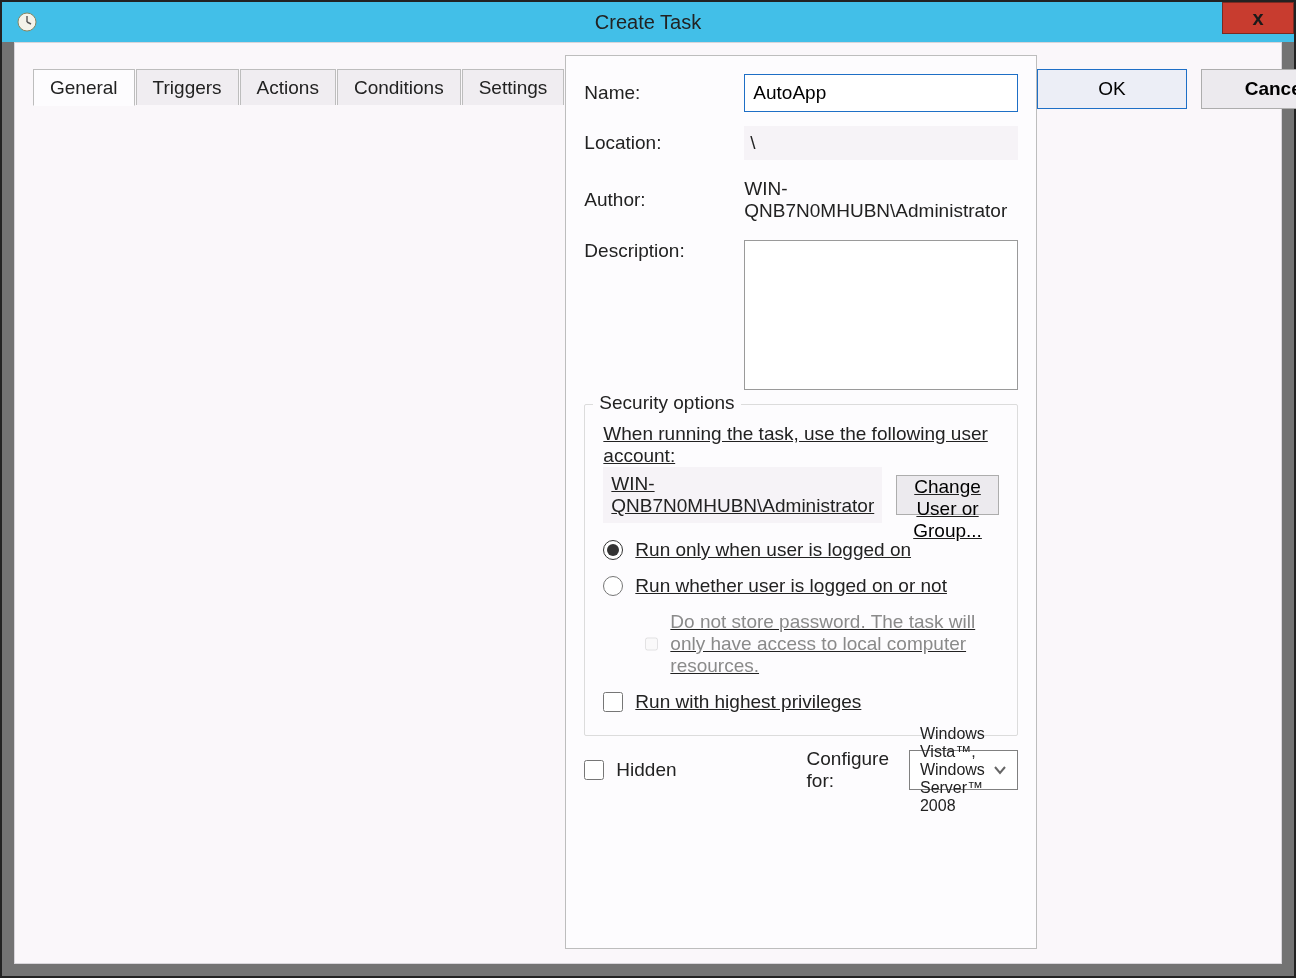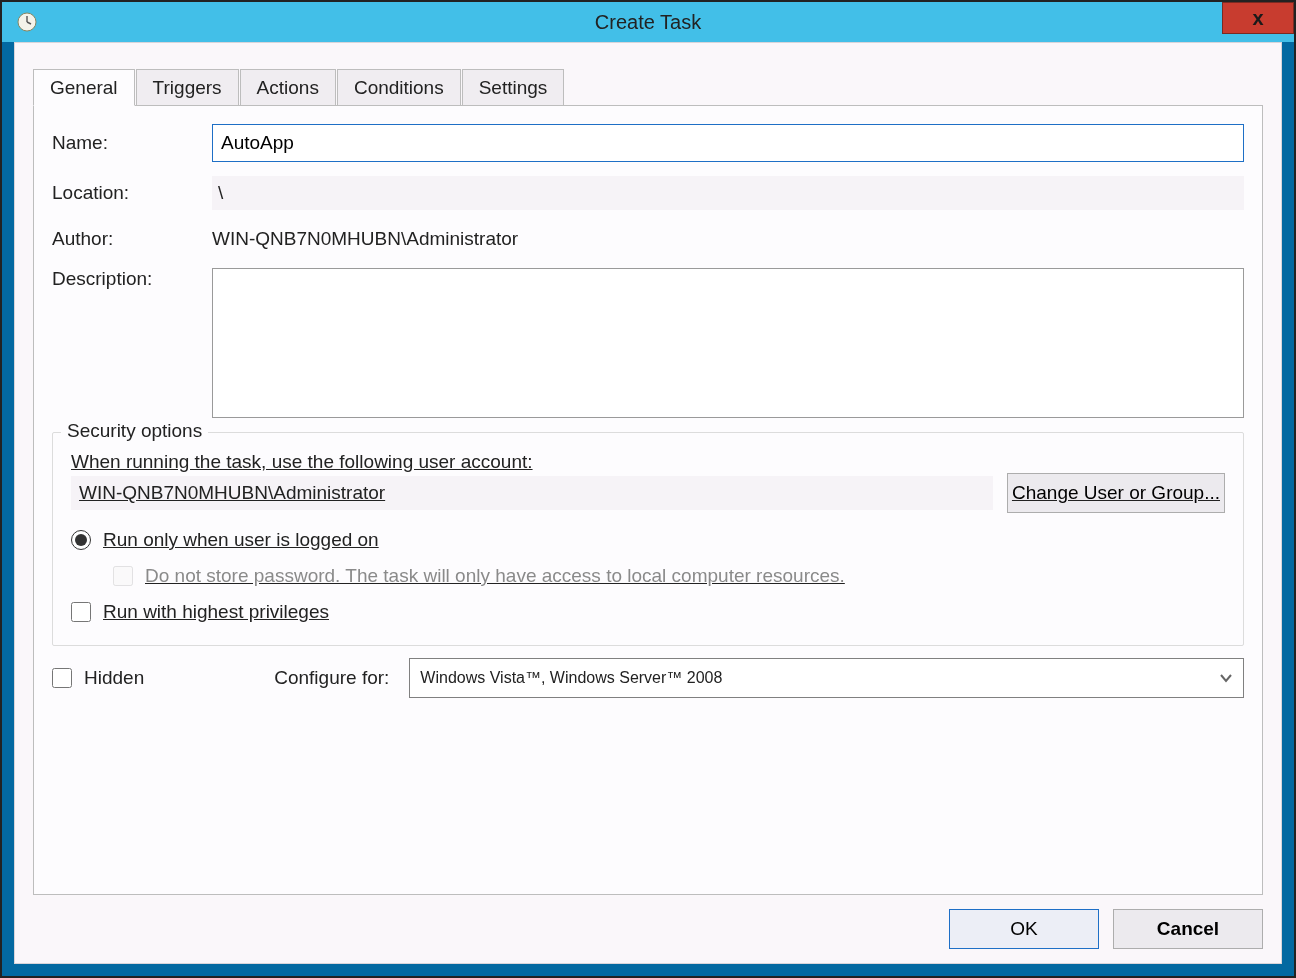--- a/index.html
+++ b/index.html
@@ -7,21 +7,21 @@
     margin: 0;
     font-family: "Segoe UI", Tahoma, sans-serif;
     font-size: 18px;
     background: #fff;
     color: #222;
   }
   .window {
     width: 1296px;
     height: 978px;
     border: 2px solid #222;
-    background: #0369a1;
+    background: #737373;
     position: relative;
     display: flex;
     flex-direction: column;
     justify-content: flex-end;
   }
   .titlebar {
     height: 40px;
     background: #42bfe8;
     display: flex;
     align-items: center;
@@ -58,21 +58,20 @@
     font-size: 20px;
     color: #1a1a1a;
     cursor: pointer;
   }
   .client {
     flex: 1;
     margin: 0 12px 12px 12px;
     background: #faf7fa;
     border: 1px solid #d8d5da;
     display: flex;
-    flex-direction: column;
     padding: 12px 18px 14px 18px;
   }
   .tabstrip {
     display: flex;
     align-items: flex-end;
     height: 42px;
     margin-top: 8px;
   }
   .tab {
     padding: 7px 16px 6px 16px;
@@ -324,20 +323,24 @@
         <div class="account-line">
           <div class="account-val">WIN-QNB7N0MHUBN\Administrator</div>
           <button class="win-btn">Change User or Group...</button>
         </div>
 
         <label class="radio-row">
           <input type="radio" name="runmode" checked="" style="">
           <span>Run only when user is logged on</span>
         </label>
 
+        <label class="radio-row">
+          <input type="radio" name="runmode" style="">
+          <span>Run whether user is logged on or not</span>
+        </label>
 
         <label class="check-row indent disabled">
           <input type="checkbox" disabled="" style="">
           <span>Do not store password.  The task will only have access to local computer resources.</span>
         </label>
 
         <label class="check-row" style="margin-bottom:4px;">
           <input type="checkbox" style="">
           <span>Run with highest privileges</span>
         </label>

